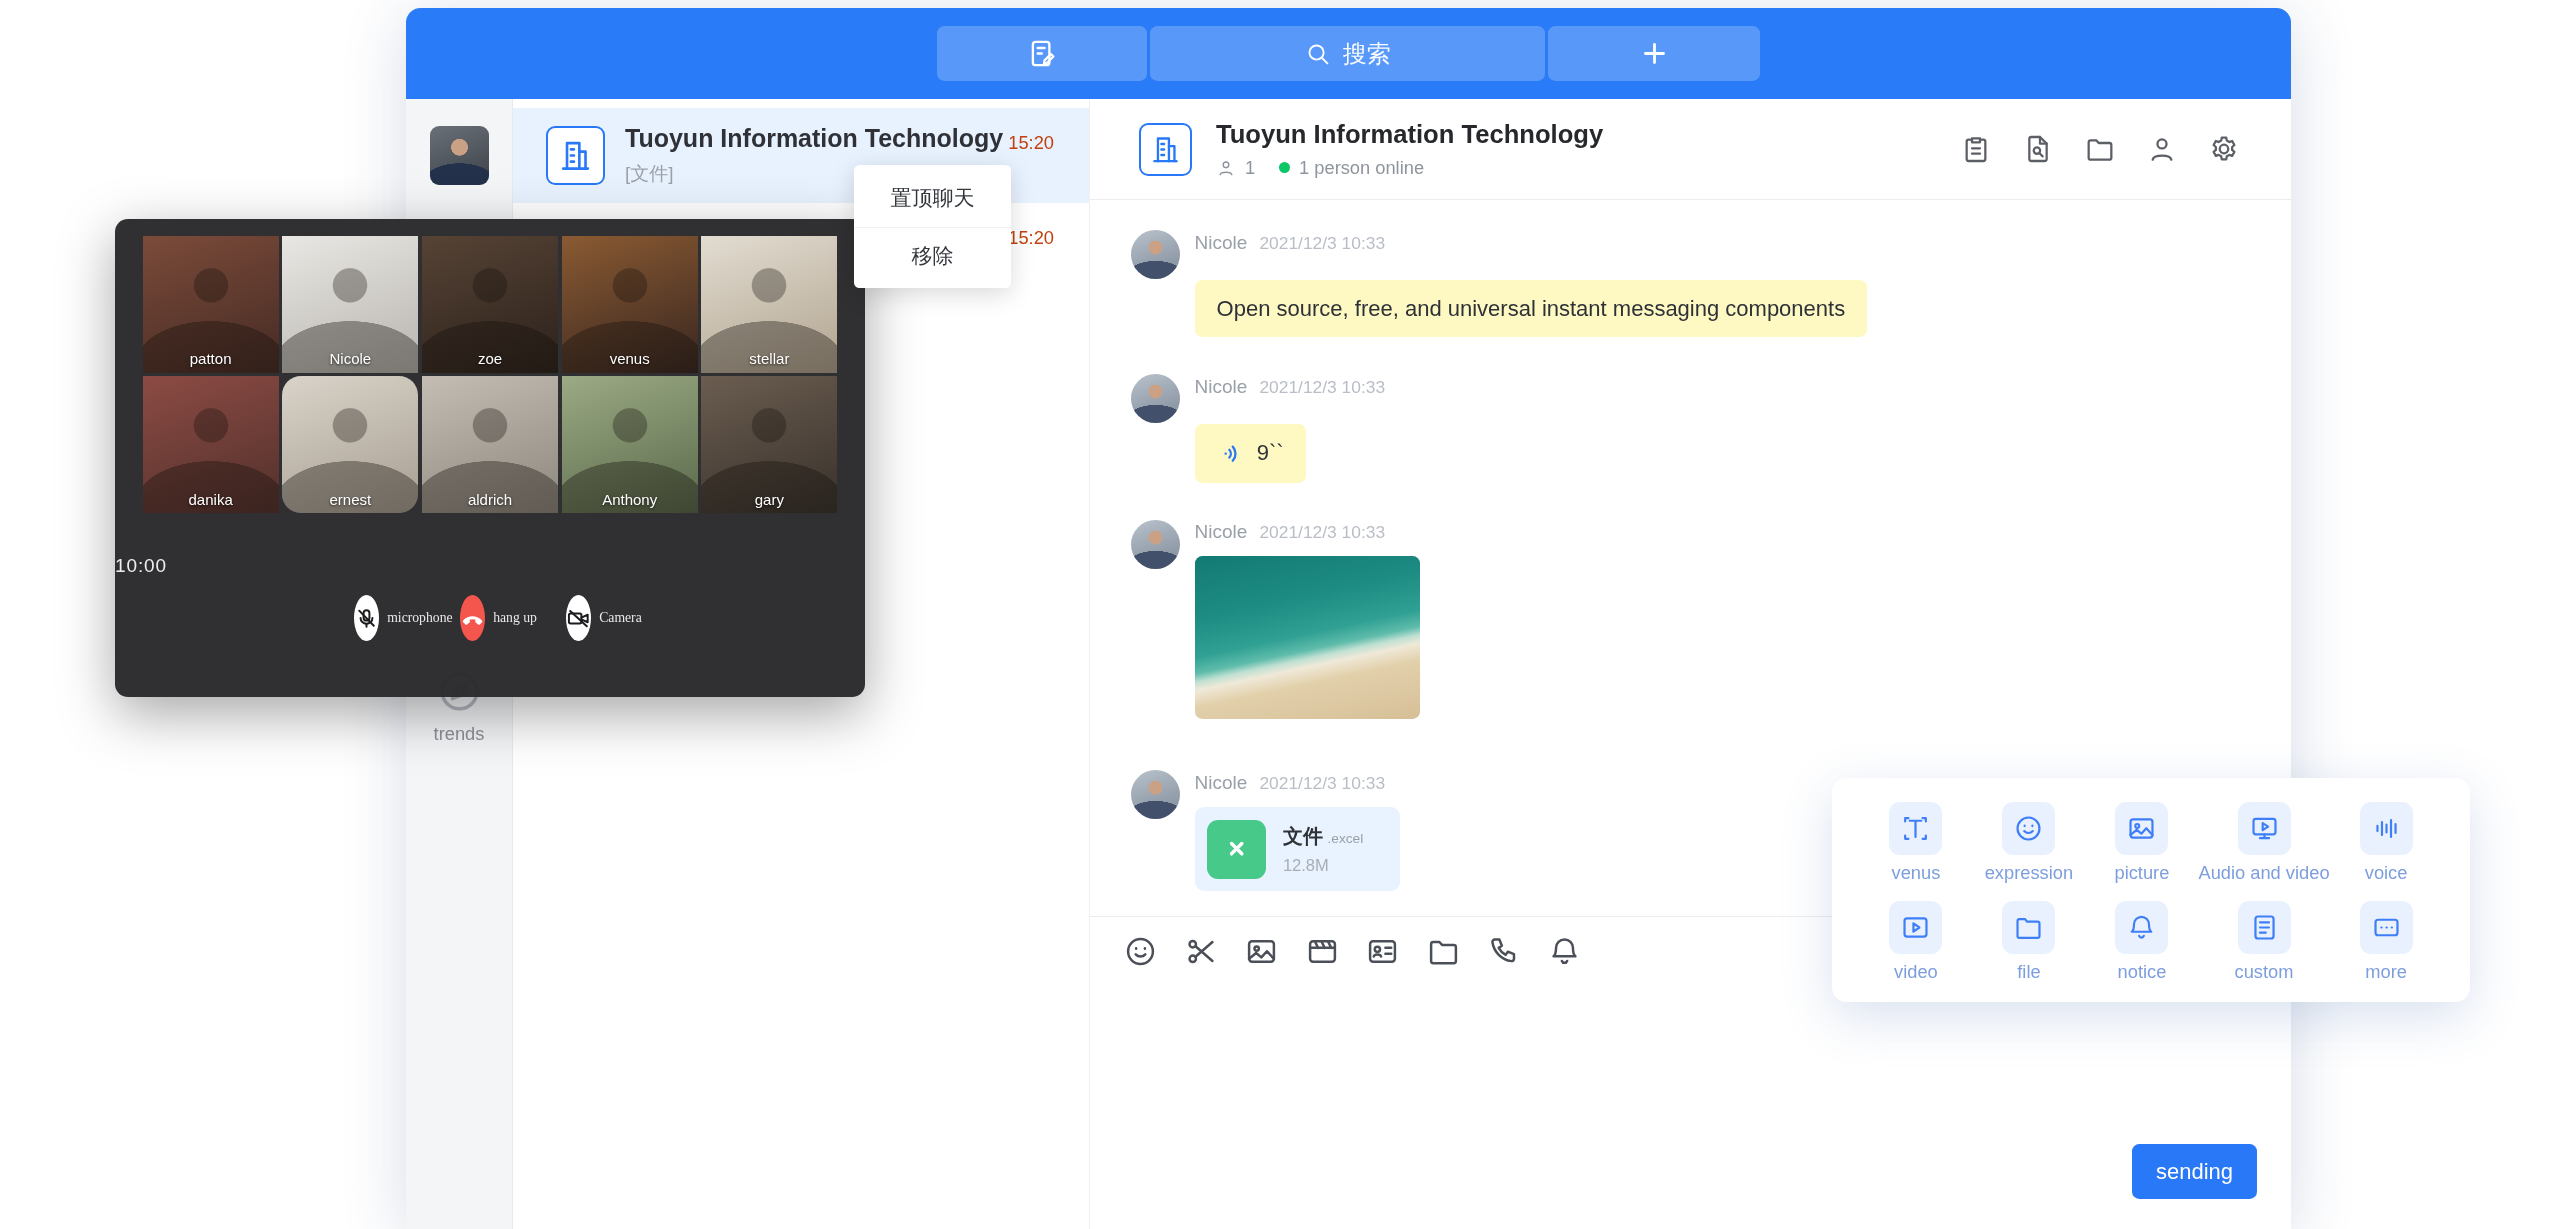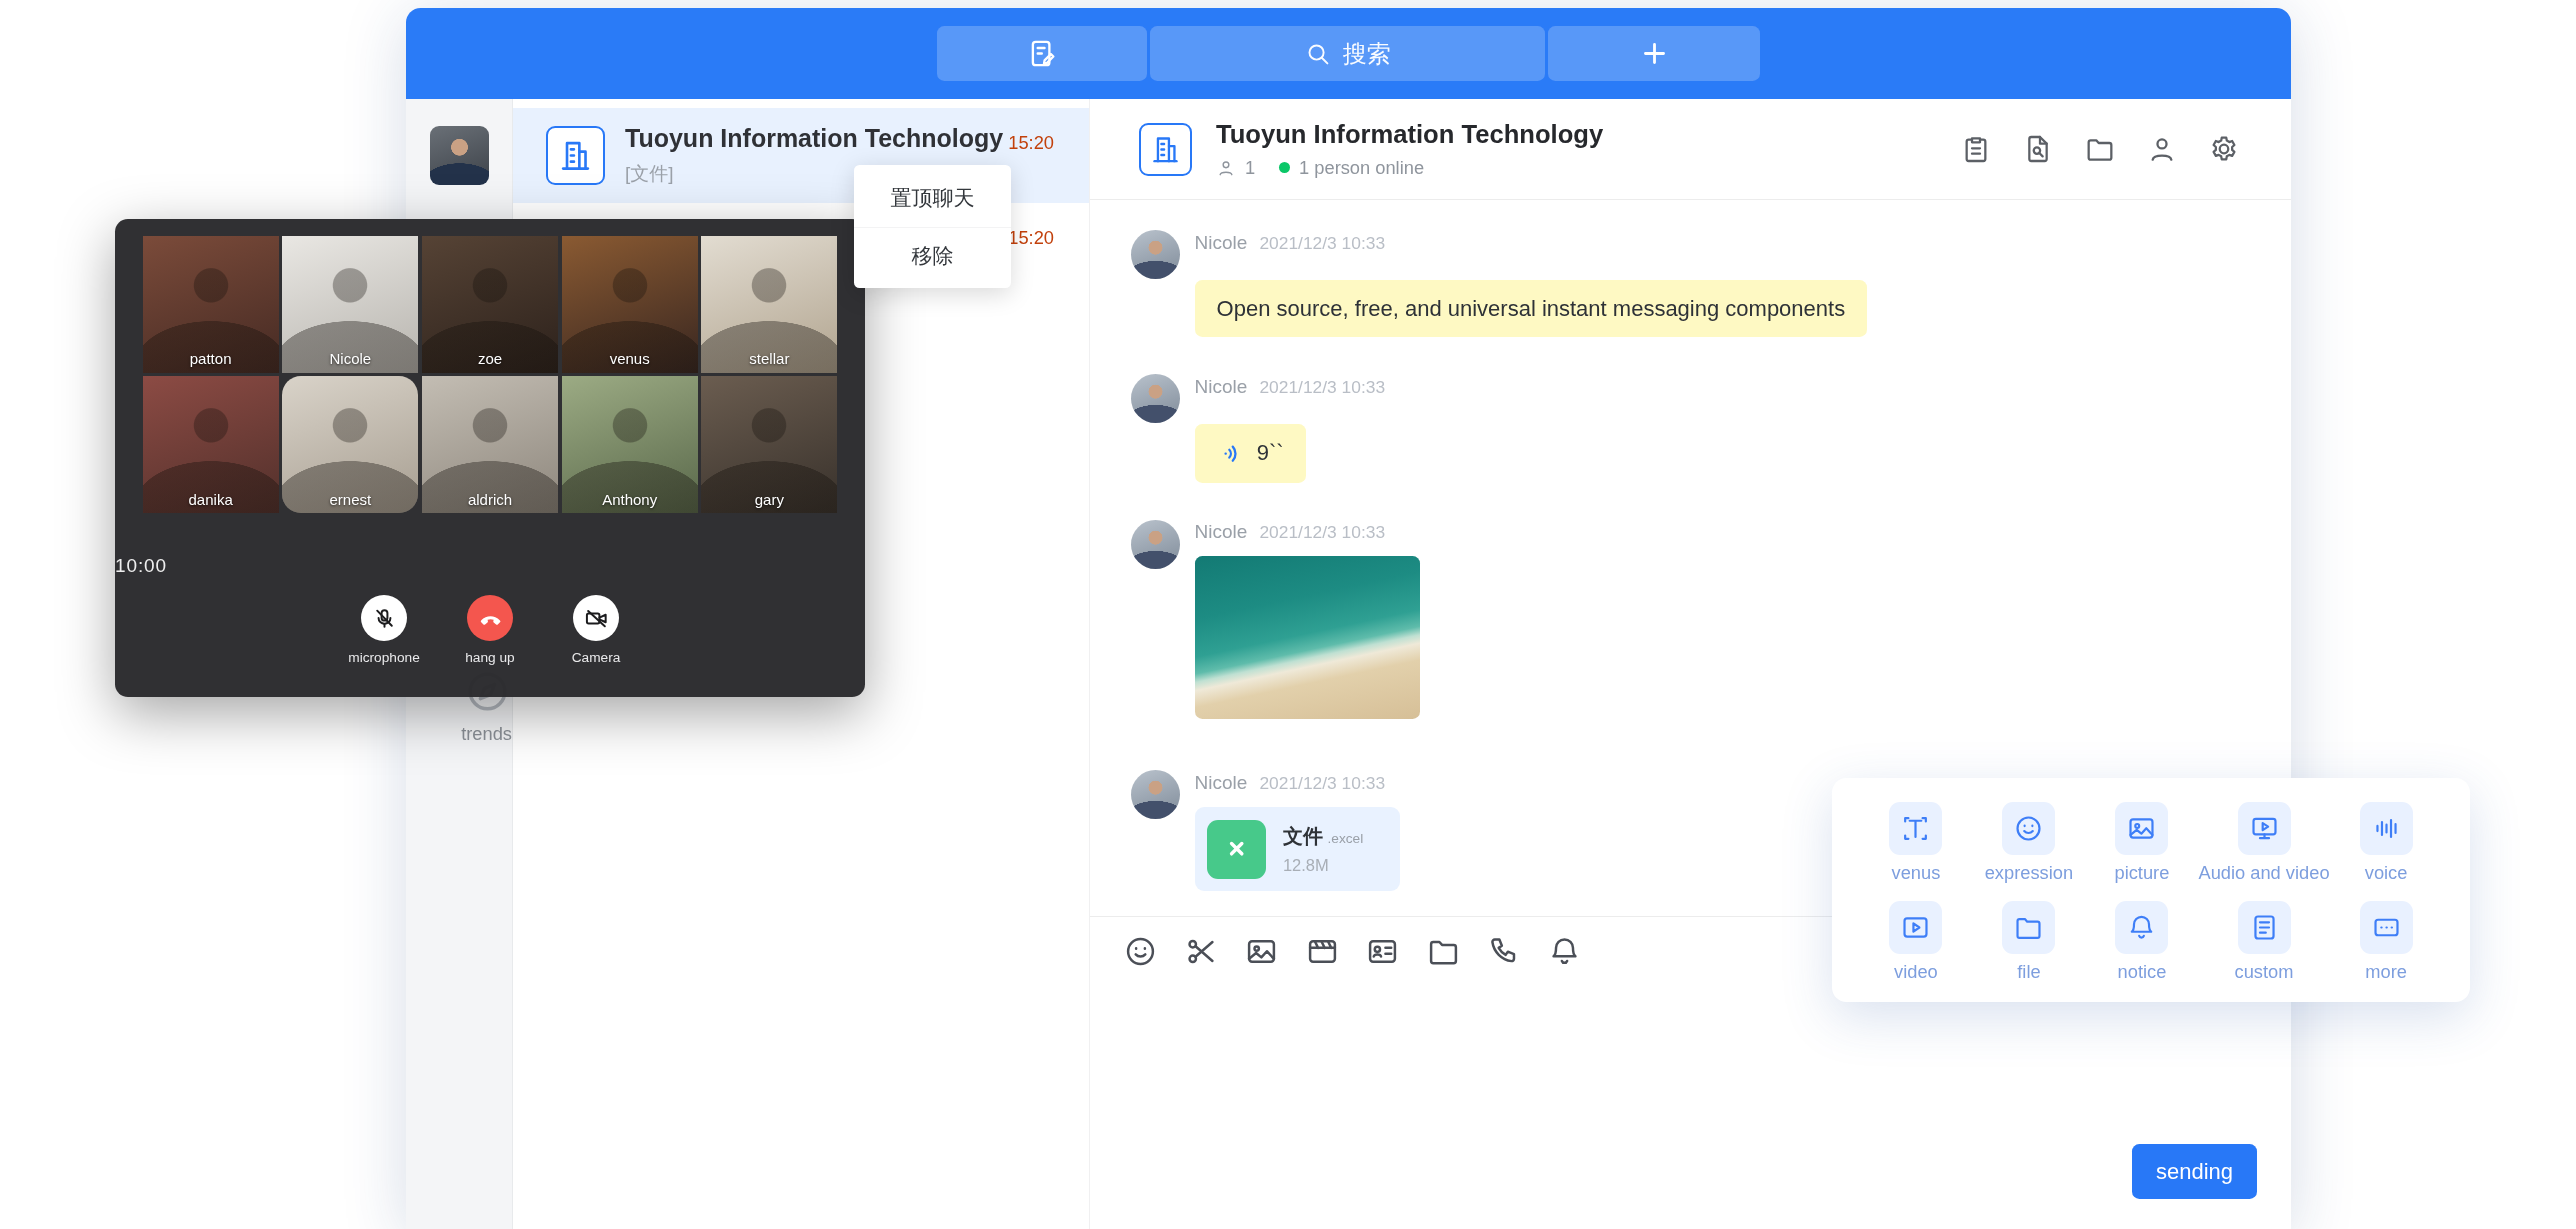--- a/index.html
+++ b/index.html
@@ -24,21 +24,21 @@
   .tb-search .ic { width: 27.4px; height: 27.4px; }
   .tb-plus .ic { width: 31px; height: 31px; }
   .tb-plus svg { stroke-width: 2.2; }
 
   .app-body { flex: 1; display: flex; min-height: 0; }
 
   
   .rail { flex: 0 0 107px; background: #f4f5f7; border-right: 0.9px solid #e8eaec; position: relative; }
   .rail-avatar { position: absolute; left: 24px; top: 26.5px; width: 59px; height: 59px; border-radius: 9.1px; cursor: pointer; }
   .rail-trends { position: absolute; left: 0; right: 0; top: 568px; display: flex; flex-direction: column;
-                 align-items: flex-end; gap: 7.3px; color: #8b9097; cursor: pointer; }
+                 align-items: center; gap: 7.3px; color: #8b9097; cursor: pointer; }
   .trend-ic { width: 49px; height: 49px; color: #b6bbc2; }
   .trend-label { font-size: 18.3px; }
 
   
   .convlist { flex: 0 0 577px; background: #fff; border-right: 0.9px solid #f0f0f1; padding-top: 9.1px; }
   .conv-item { position: relative; height: 95px; display: flex; align-items: center; padding: 0 37px 0 33px; cursor: pointer; }
   .conv-item.selected { background: #e8f1fe; }
   .conv-icon { width: 59px; height: 59px; flex: 0 0 59px; border: 2.3px solid #2878f7; border-radius: 9.1px;
                background: #fff; color: #2878f7; display: flex; align-items: center; justify-content: center; }
   .conv-icon .ic { width: 37px; height: 37px; }
@@ -117,21 +117,21 @@
   .call-grid > div:nth-of-type(5)  { background: linear-gradient(160deg,#e2dcd1,#b1a48f); }
   .call-grid > div:nth-of-type(6)  { background: linear-gradient(160deg,#8c4b44,#52302b); }
   .call-grid > div:nth-of-type(7)  { background: linear-gradient(160deg,#d9d3c9,#a79e91); border-radius: 19px; }
   .call-grid > div:nth-of-type(8)  { background: linear-gradient(160deg,#c3bdb3,#8e877d); }
   .call-grid > div:nth-of-type(9)  { background: linear-gradient(160deg,#9cab84,#59684a); }
   .call-grid > div:nth-of-type(10) { background: linear-gradient(160deg,#6b5d50,#38312b); }
   .pname { position: absolute; z-index: 1; bottom: 5.5px; left: 0; right: 0; text-align: center;
            color: #fff; font-size: 15px; text-shadow: 0 0.9px 2.7px rgba(0,0,0,.7); }
   .call-time { margin-top: 42px; text-align: left; color: rgba(255,255,255,.92); font-size: 19px; letter-spacing: 0.9px; }
   .call-controls { margin-top: 18.3px; display: flex; justify-content: center; gap: 46px; }
-  .ctrl { width: 60px; display: flex; flex-direction: column; align-items: center; gap: 8.2px; cursor: pointer; }
+  .ctrl { width: 60px; display: flex; flex-direction: row; align-items: center; gap: 8.2px; cursor: pointer; font-family: Liberation Serif, serif; }
   .ctrl-circle { width: 46px; height: 46px; border-radius: 50%; display: flex; align-items: center; justify-content: center; }
   .ctrl-circle.white { background: #fff; color: #1c1c1e; }
   .ctrl-circle.red { background: #f4564e; color: #fff; }
   .ctrl-ic { width: 25px; height: 25px; }
   .ctrl-ic svg { stroke-width: 1.9; }
   .ctrl-label { color: #e9e9eb; font-size: 13.7px; white-space: nowrap; }
 
   
   .action-panel { position: absolute; left: 1832px; top: 778px; width: 638px; height: 224px; z-index: 25;
                   background: #fff; border-radius: 14.6px; box-shadow: 0 14.6px 51px rgba(47,88,166,.18);

